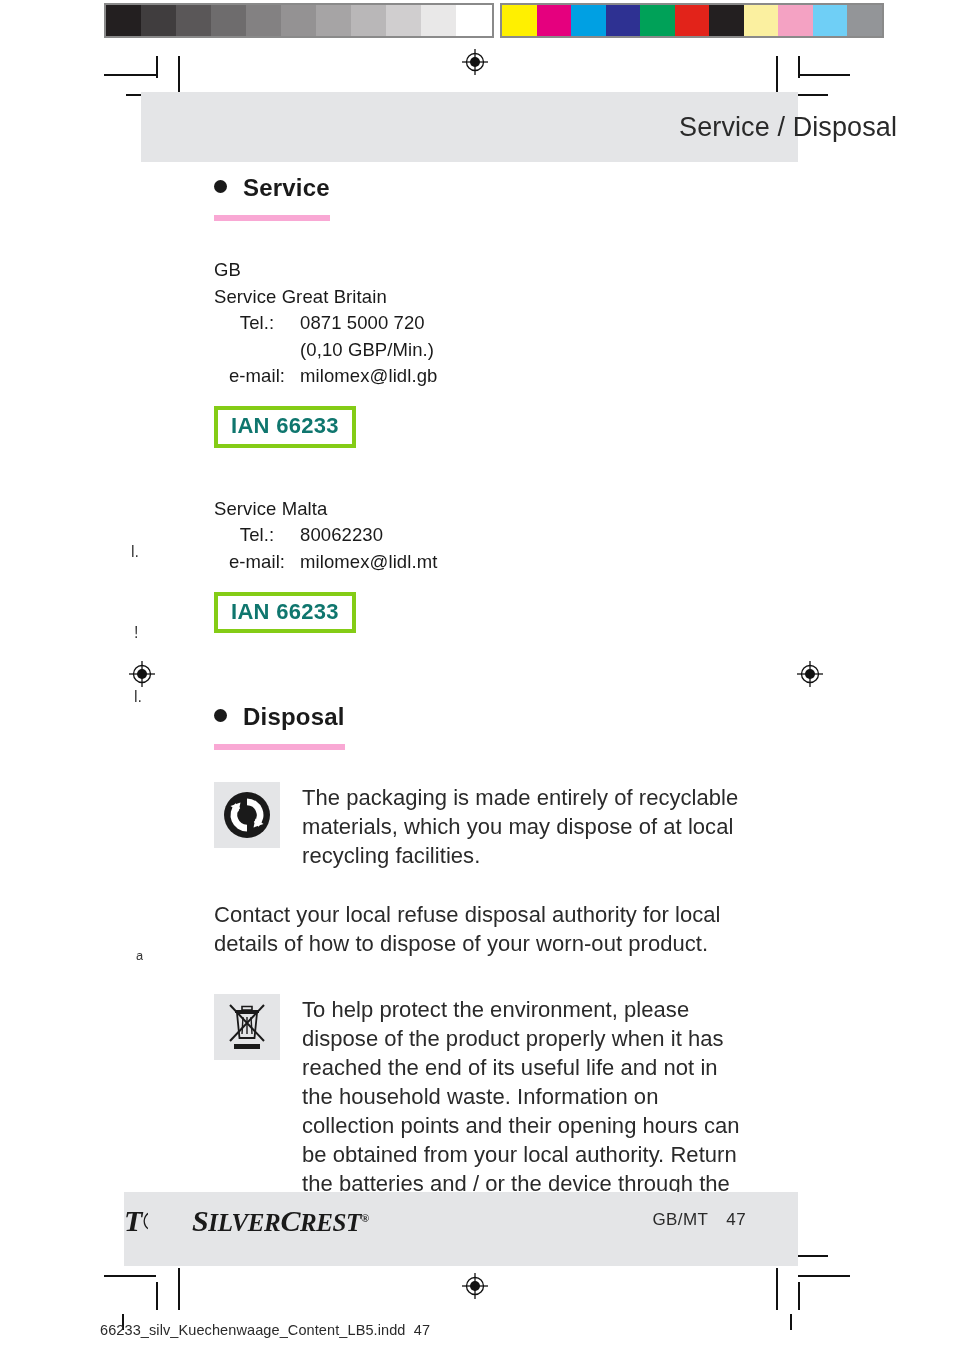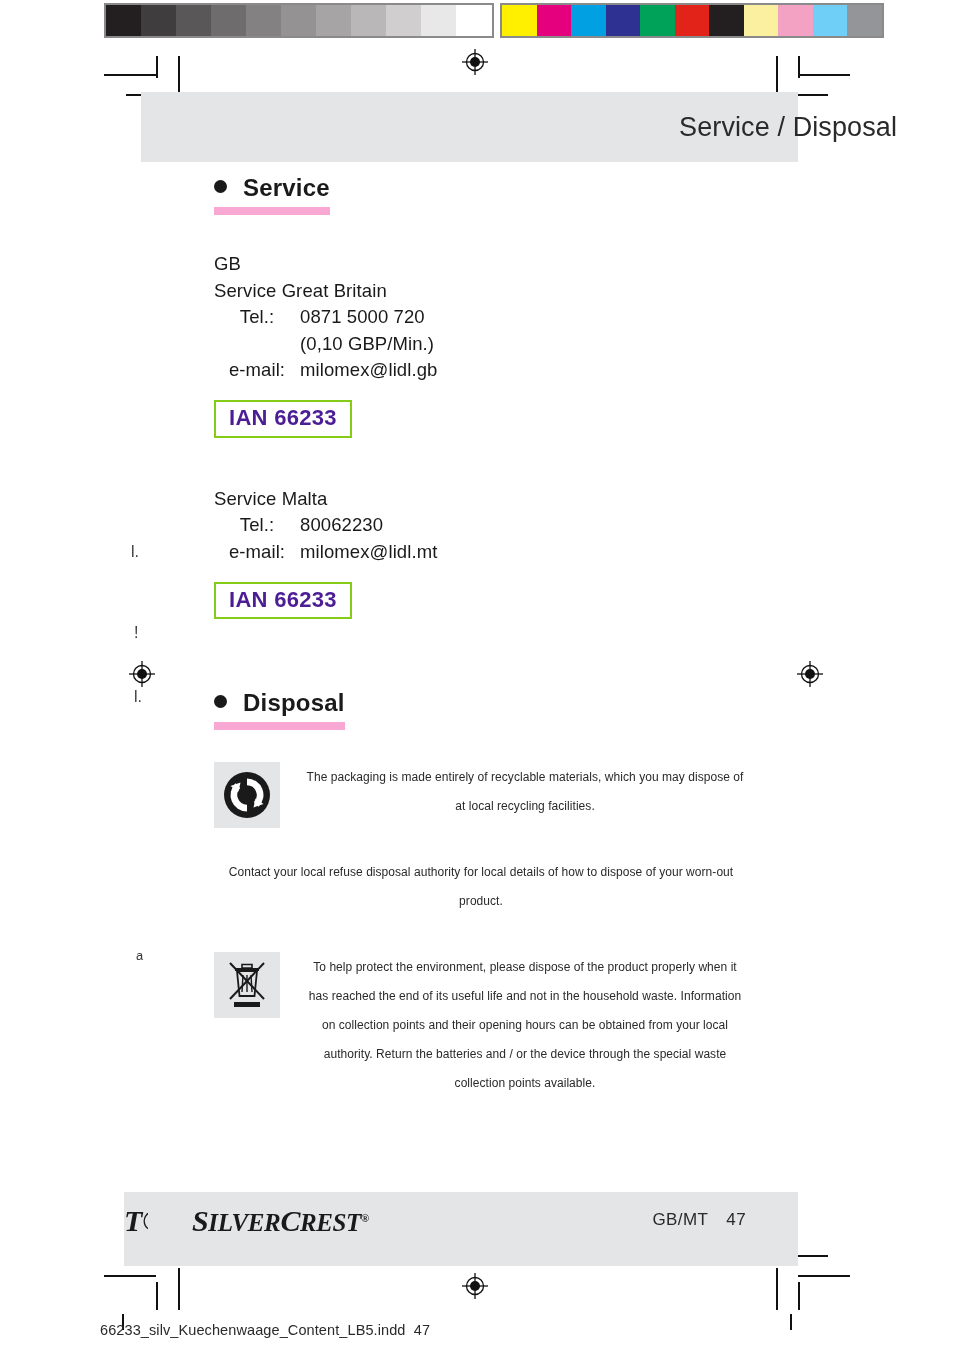--- a/index.html
+++ b/index.html
@@ -109,57 +109,56 @@
   .section-title {
     font-size: 24px;
     font-weight: bold;
     color: #1a1a1a;
     border-bottom: 2px solid #1a1a1a;
     padding-bottom: 7px;
     letter-spacing: 0.2px;
     line-height: 1;
   }
   .section-head-underline {
-    border-bottom: 8px solid #f9a8d4;
-    padding-bottom: 7px;
+    border-bottom: 6px solid #f9a8d4;
+    padding-bottom: 15px;
     display: flex;
     align-items: baseline;
   }
 
   
   .service-block {
     font-weight: normal;
     font-size: 18.5px;
     line-height: 26.6px;
     color: #1a1a1a;
     letter-spacing: 0.1px;
   }
   .svc-row { display: flex; white-space: pre; }
   .svc-label { width: 86px; flex: 0 0 86px; text-align: center; }
   .svc-value { flex: 1 1 auto; }
 
   .ian-box {
     display: inline-block;
-    border: 2px solid #84cc16;
+    border: 4px solid #84cc16;
     padding: 4px 13px 6px 13px;
     font-size: 22px;
     font-weight: bold;
     letter-spacing: 0.3px;
-    color: #4c1d95;
+    color: #0f766e;
     line-height: 1.08;
   }
 
   
   .body-text {
-    font-size: 12px;
+    font-size: 22px;
     line-height: 29px;
     color: #2a2a2a;
     font-weight: 400;
     letter-spacing: 0.05px;
-    text-align: center;
   }
   .icon-row {
     display: flex;
     align-items: flex-start;
   }
   .icon-tile {
     width: 66px;
     height: 66px;
     background: #e4e5e7;
     flex: 0 0 66px;

